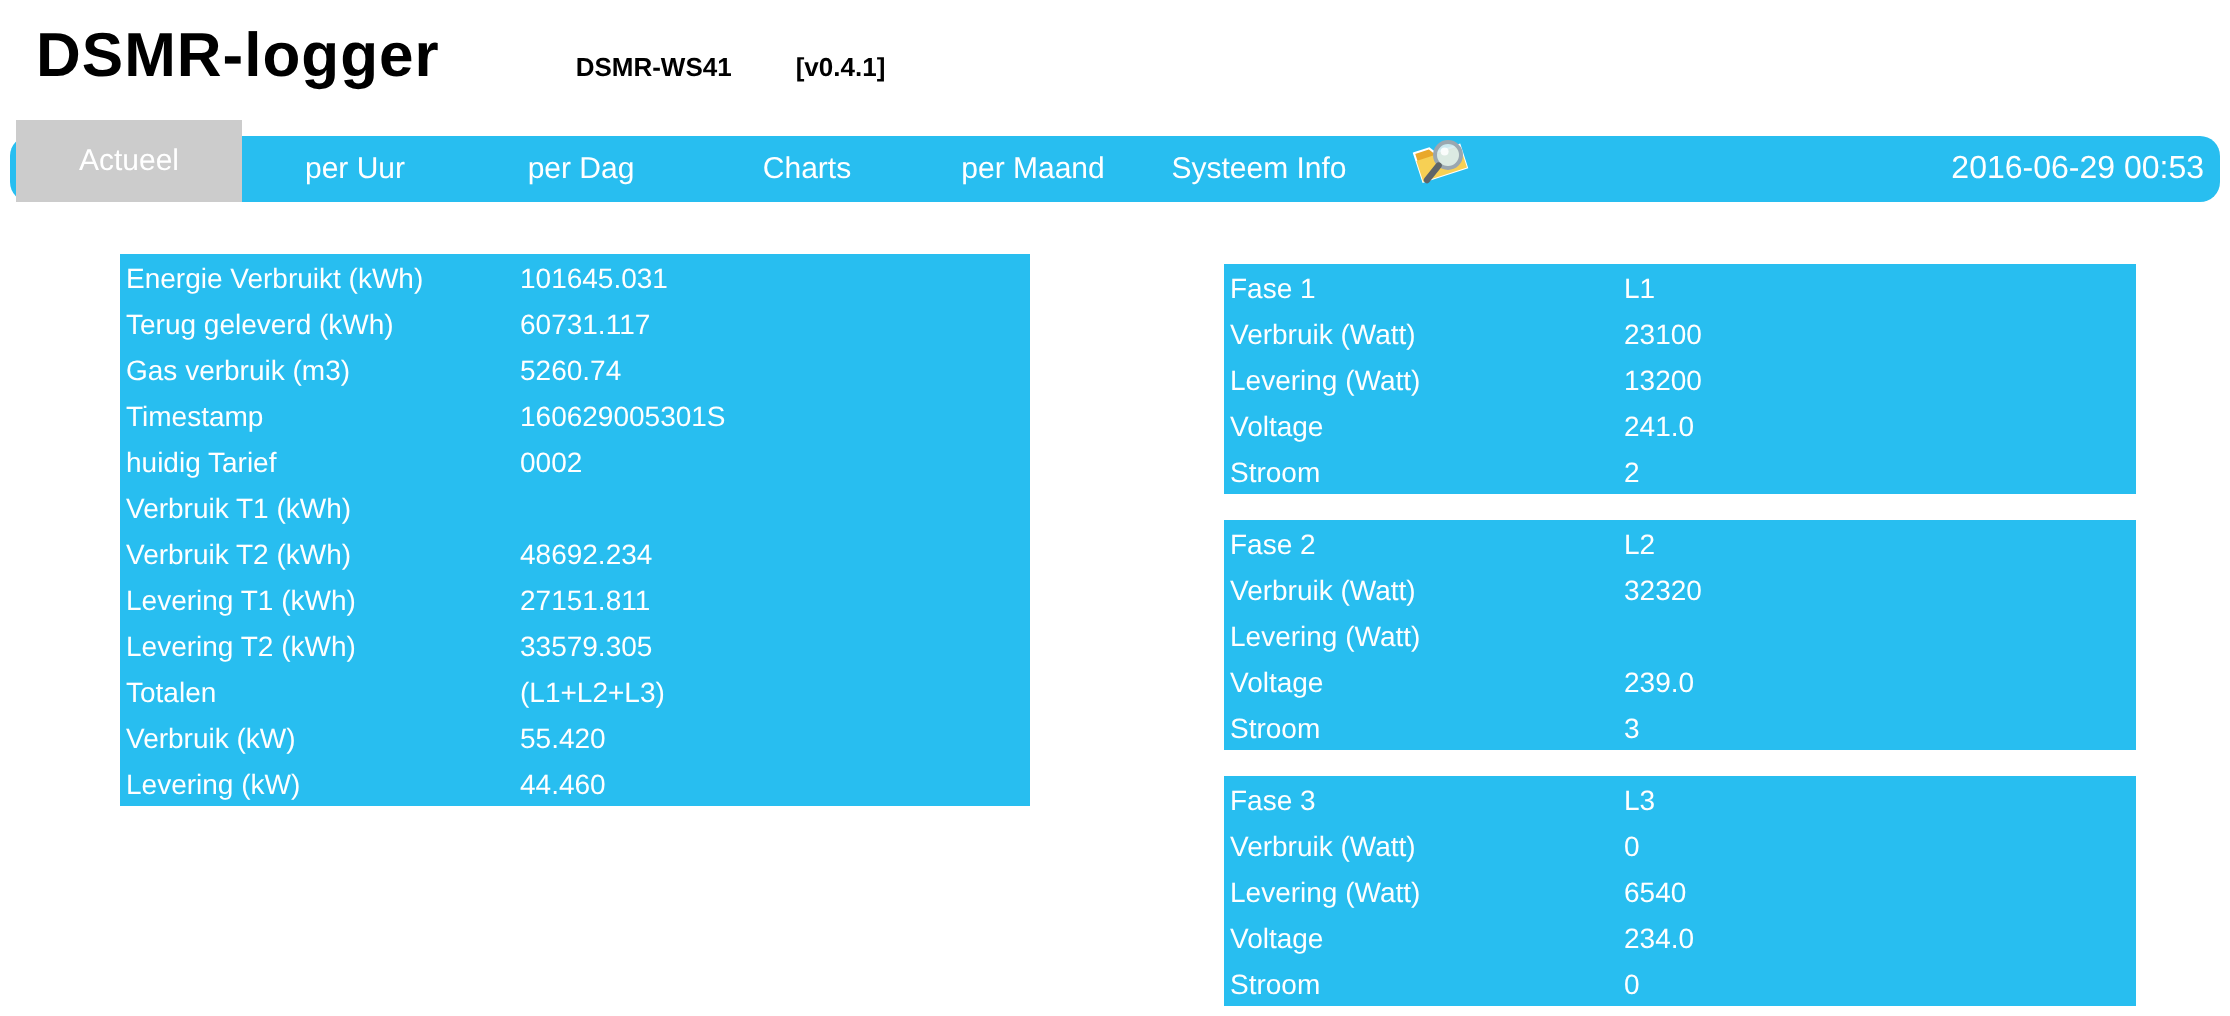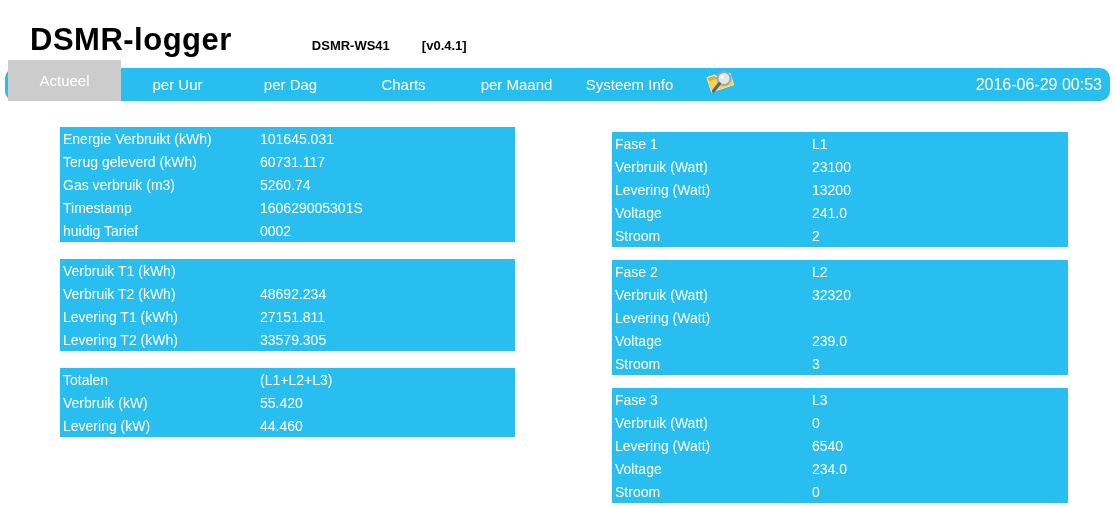--- a/index.html
+++ b/index.html
@@ -20,21 +20,21 @@
   .header {
     height: 68px;
     padding: 6px 0 0 14px;
     display: flex;
     align-items: baseline;
   }
   .app-title {
     font-size: 31px;
     font-weight: bold;
     color: #000;
-    margin: 16px;
+    margin: 4px;
     letter-spacing: 0.5px;
   }
   .device-name {
     font-size: 13px;
     font-weight: bold;
     color: #000;
     margin-left: 64px;
   }
   .firmware-version {
     font-size: 13px;
@@ -86,21 +86,21 @@
   
   main {
     display: flex;
     padding-left: 60px;
     margin-top: 26px;
   }
   .col-left {
     width: 455px;
     display: flex;
     flex-direction: column;
-    gap: 17px;
+    gap: 0;
   }
   .col-right {
     width: 456px;
     margin-left: 97px;
     margin-top: 5px;
     display: flex;
     flex-direction: column;
     gap: 13px;
   }
   .panel {

